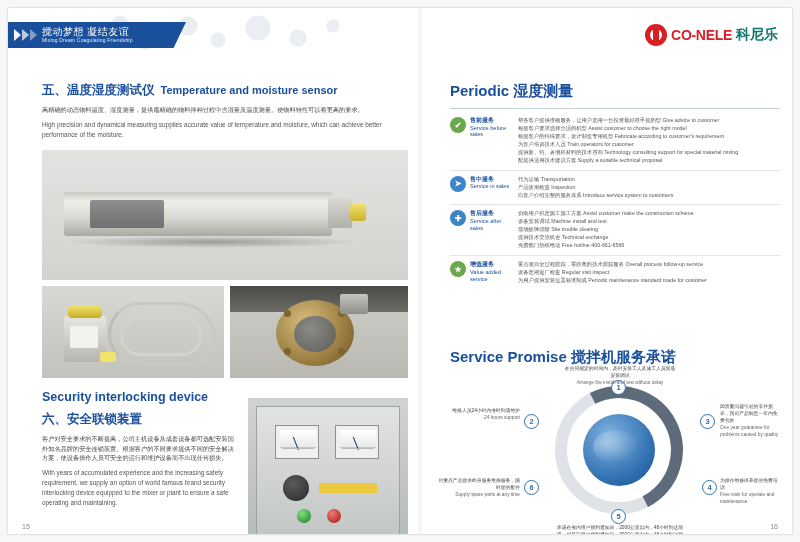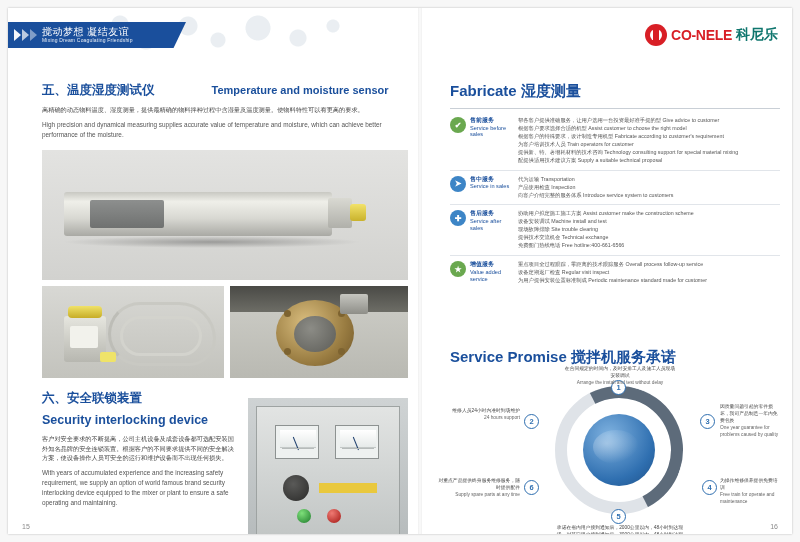--- a/index.html
+++ b/index.html
@@ -83,22 +83,22 @@
   .logo-cn { font-size:14px; font-weight:bold; color:#0f766e; }
 
   
   .left-col { position:absolute; left:0; top:52px; width:416px; height:474px; }
   .right-col { position:absolute; left:424px; top:52px; width:360px; height:474px; }
 
   .sec-title-cn {
     font-size:12.5px; font-weight:bold; color:#1a4f9c;
     margin:0 0 6px 0;
   }
-  .sec-title-row { display:flex; align-items:baseline; gap:12px; }
-  .sec-title-en-inline { font-size:11px; font-weight:bold; color:#1a4f9c;margin-left:45px; }
+  .sec-title-row { display:flex; align-items:baseline; gap:6px; }
+  .sec-title-en-inline { font-size:11px; font-weight:bold; color:#1a4f9c; }
 
   .body-cn {
     font-size:6.2px; color:#444; line-height:1.55; margin:0 0 5px 0;
   }
   .body-en {
     font-size:6.4px; color:#555; line-height:1.55; margin:0;
   }
 
   .block-temp { position:absolute; left:34px; top:22px; width:366px; }
 
@@ -369,22 +369,22 @@
             <div class="flange-bolt" style="left:8px; top:10px;"></div>
             <div class="flange-bolt" style="left:62px; top:10px;"></div>
             <div class="flange-bolt" style="left:8px; top:48px;"></div>
             <div class="flange-bolt" style="left:62px; top:48px;"></div>
           </div>
           <div class="flange-tab"></div>
         </div>
       </div>
 
       <div class="block-sec">
+        <div class="sec-title-cn" style="margin-bottom:7px;">Security interlocking device</div>
         <div class="sec-title-cn">六、安全联锁装置</div>
-        <div class="sec-title-cn" style="margin-bottom:7px;">Security interlocking device</div>
         <p class="body-cn">客户对安全要求的不断提高，公司主机设备及成套设备都可选配安装国外知名品牌的安全连锁装置。根据客户的不同要求提供不同的安全解决方案，使设备操作人员可安全的运行和维护设备而不出现任何损失。</p>
         <p class="body-en">With years of accumulated experience and the increasing safety requirement, we supply an option of world famous brand security interlocking device equipped to the mixer or plant to ensure a safe operating and maintaining.</p>
       </div>
 
       <div class="panel-photo">
         <div class="panel-box">
           <div class="meter meter1">
             <div class="meter-dial">
               <div class="meter-needle"></div>
             </div>
@@ -401,21 +401,21 @@
         </div>
       </div>
 
       <div class="folio folio-left">15</div>
     </div>
 
     <div class="right-col">
 
       <div class="svc-block">
         <div class="services-title">
-          <span>Fabricate</span>
+          <span>Periodic</span>
           <span class="cn">湿度测量</span>
         </div>
         <div class="svc-rule"></div>
 
         <div class="svc-row">
           <div class="svc-left">
             <div class="svc-ico" style="background:#6aa84f;">✔</div>
             <div class="svc-name">
               <span class="cn">售前服务</span>
               <span class="en">Service before sales</span>

